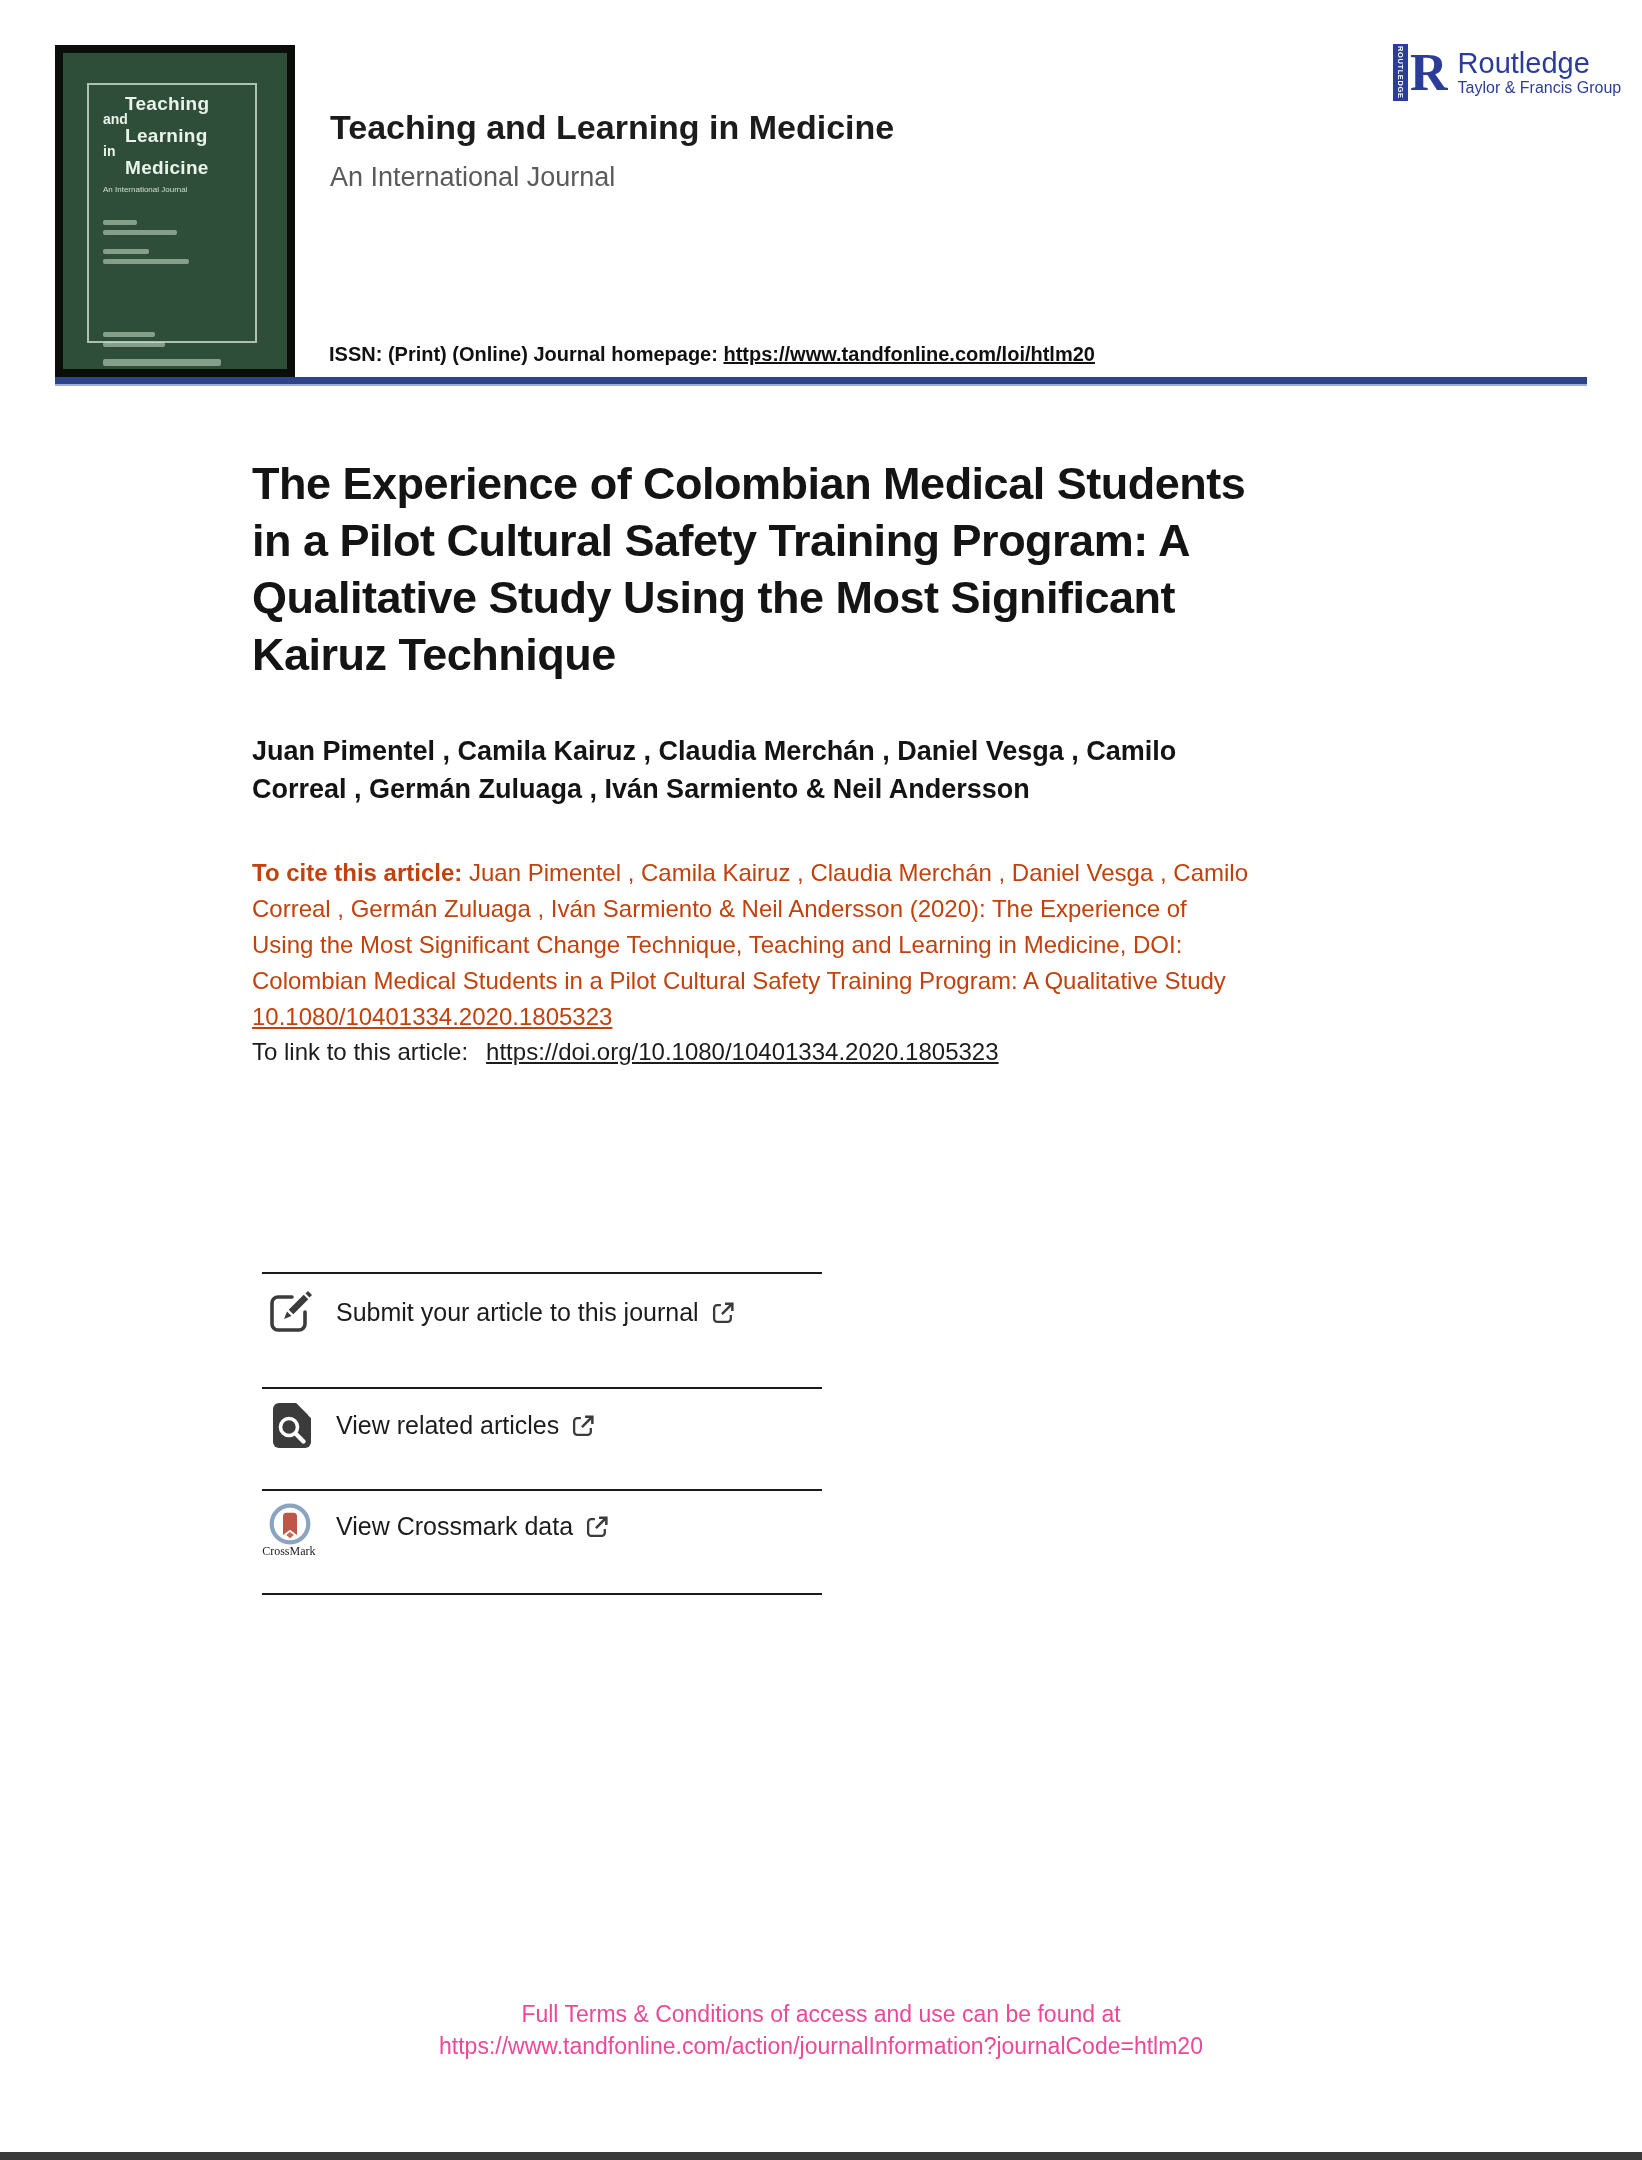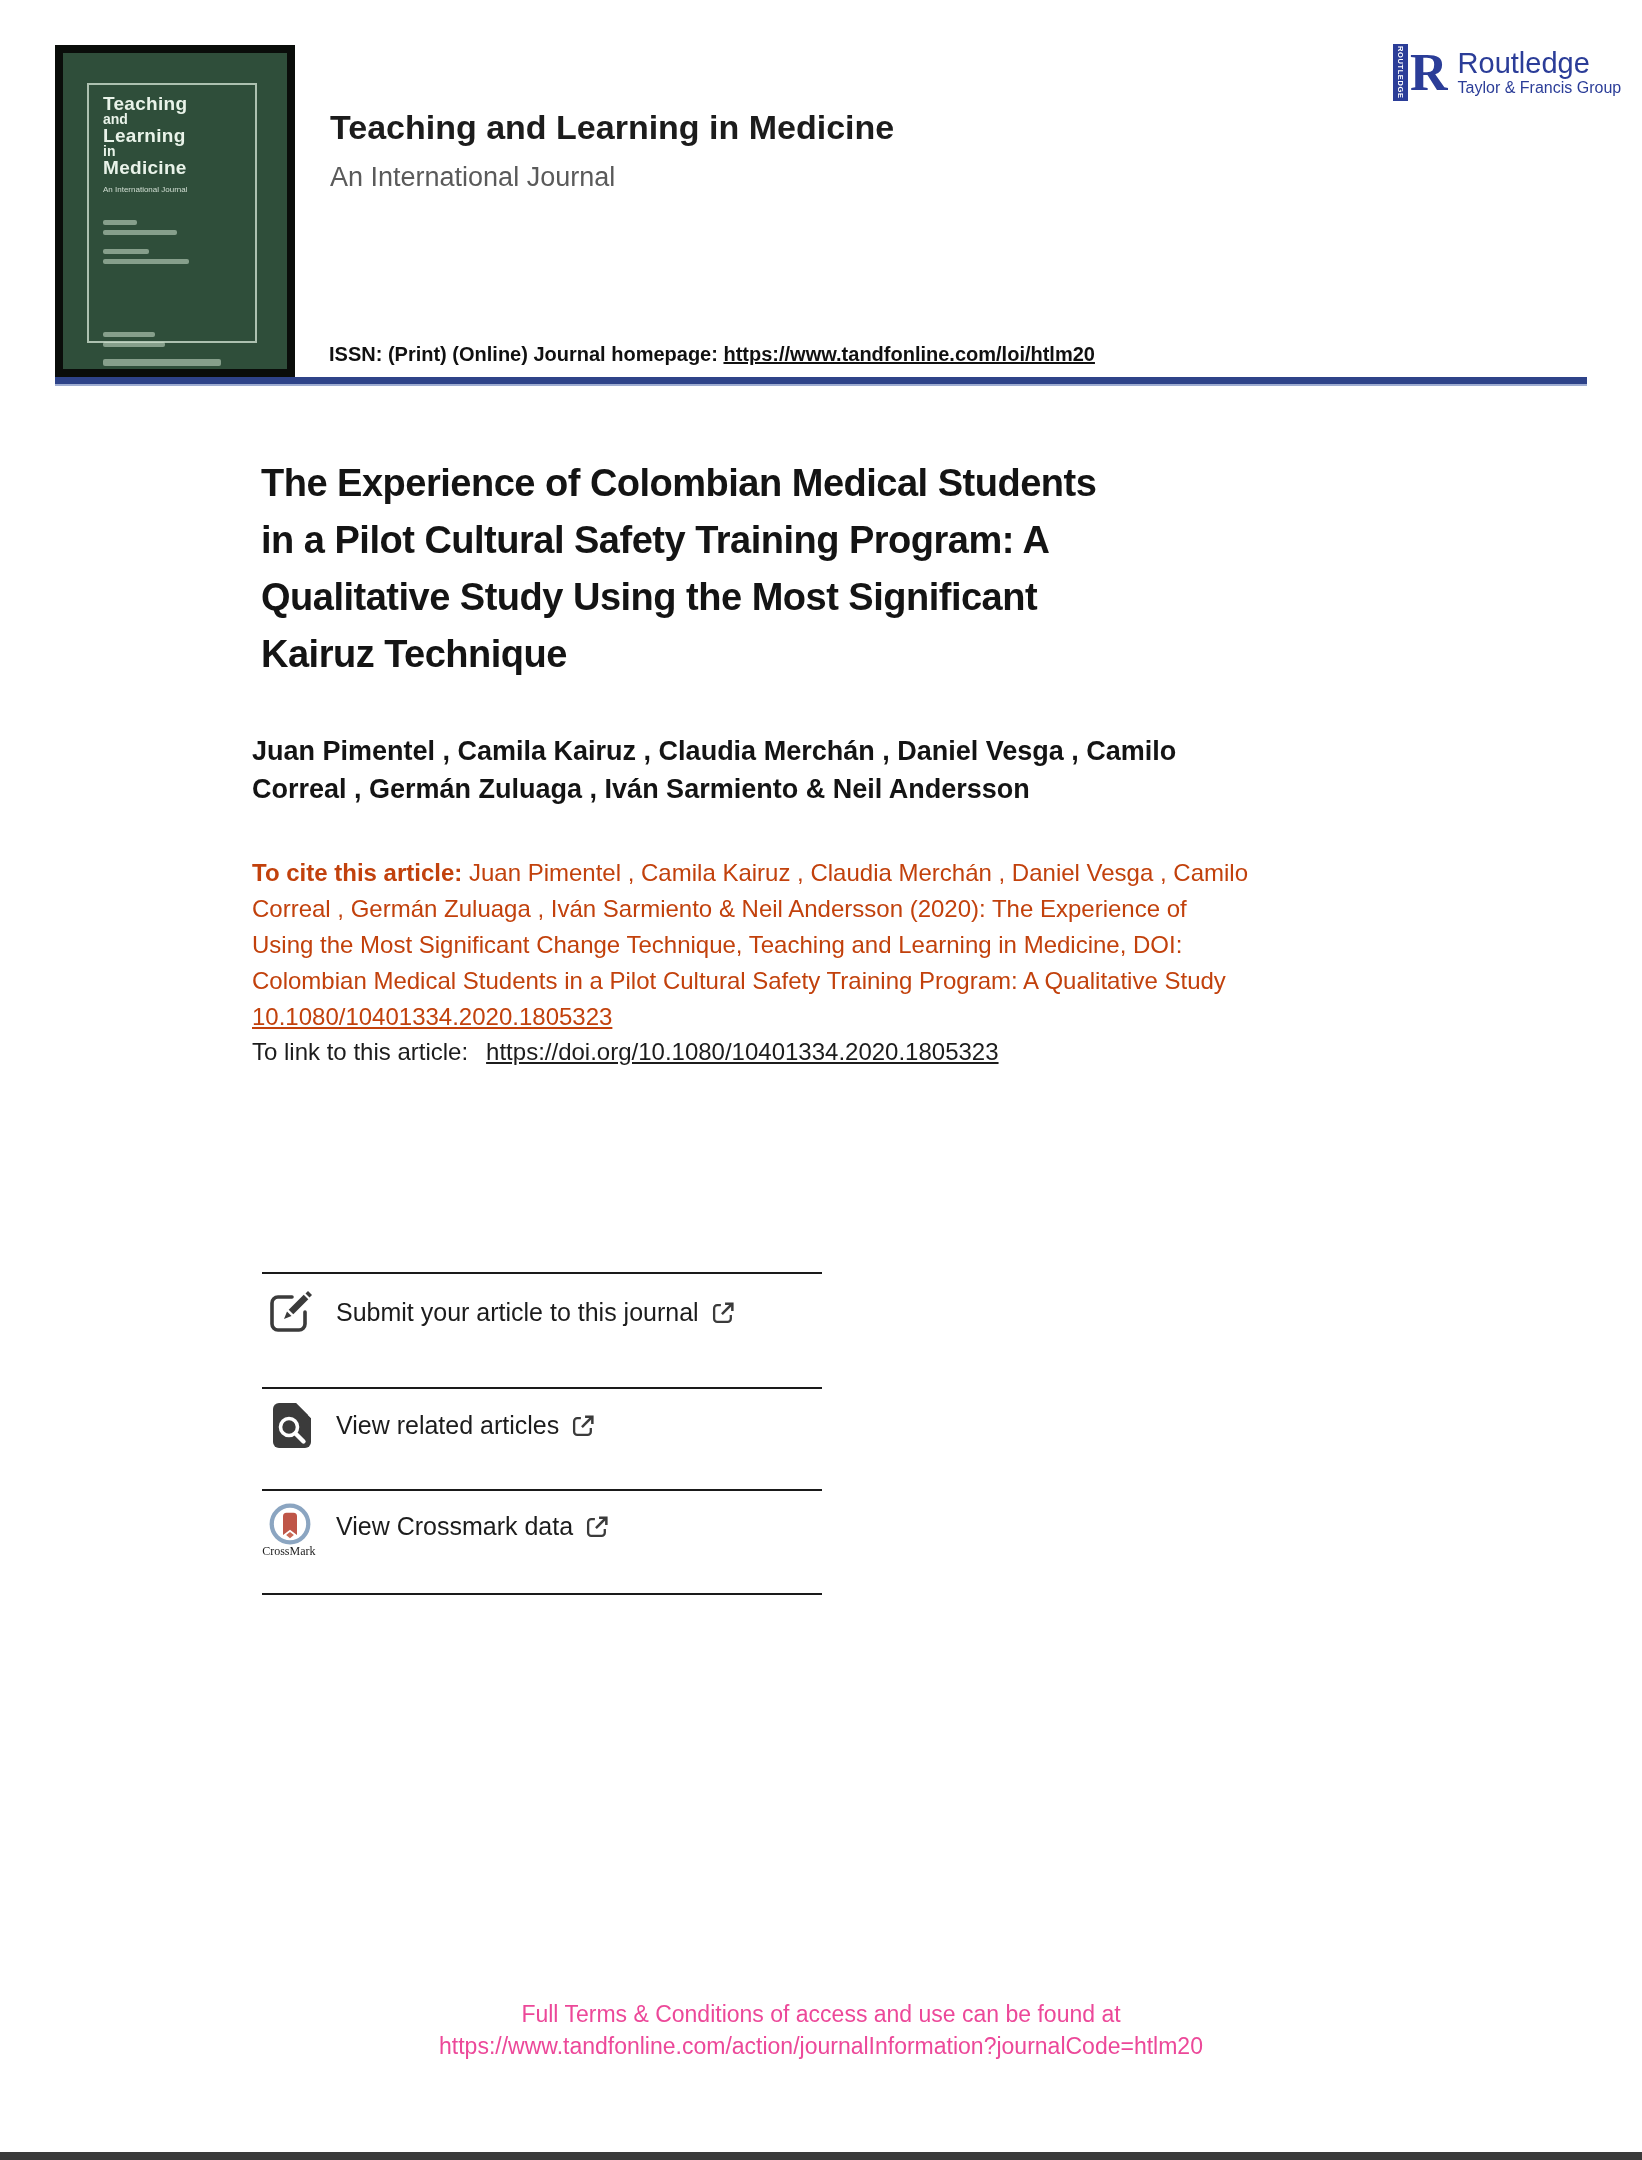--- a/index.html
+++ b/index.html
@@ -24,21 +24,21 @@
   .cover-green {
     position: relative; width: 100%; height: 100%;
     background: #2f4e3a;
     filter: blur(0.4px);
   }
   .cover-frame {
     position: absolute; left: 24px; right: 30px; top: 30px; bottom: 26px;
     border: 2px solid rgba(216, 232, 216, 0.75);
   }
   .cover-text { position: absolute; left: 40px; top: 40px; color: #e9f3e9; }
-  .cover-word-big { font-size: 19px; font-weight: bold; line-height: 21px; letter-spacing: 0.3px; }
+  .cover-word-big { font-size: 19px; font-weight: bold; line-height: 21px; letter-spacing: 0.3px; margin-left: 22px; }
   .cover-word-small { font-size: 14px; font-weight: bold; line-height: 11px; }
   .cover-subtitle { margin-top: 7px; font-size: 8px; color: rgba(233,243,233,0.85); }
   .blur-bar { background: rgba(205, 225, 205, 0.55); height: 5px; border-radius: 2px; }
 
   
   .journal-title {
     position: absolute; left: 330px; top: 108px;
     font-size: 34px; font-weight: bold; color: #1c1c1c;
   }
   .journal-subtitle {
@@ -78,22 +78,22 @@
     position: absolute; left: 55px; top: 377px;
     width: 1532px; height: 9px;
     background: #2e4389;
     border-bottom: 2px solid #9fadd2;
   }
 
   
   .article-title {
     position: absolute; left: 252px; top: 455px;
     width: 1160px;
-    font-size: 38px; font-weight: bold; line-height: 57px;
-    letter-spacing: -0.5px; color: #141414; margin-left: 9px;
+    font-size: 45px; font-weight: bold; line-height: 57px;
+    letter-spacing: -0.5px; color: #141414;
   }
   .article-title span { display: block; }
 
   .authors {
     position: absolute; left: 252px; top: 732px;
     width: 1100px;
     font-size: 27px; font-weight: bold; line-height: 38px;
     color: #141414;
   }
   .authors span { display: block; }

